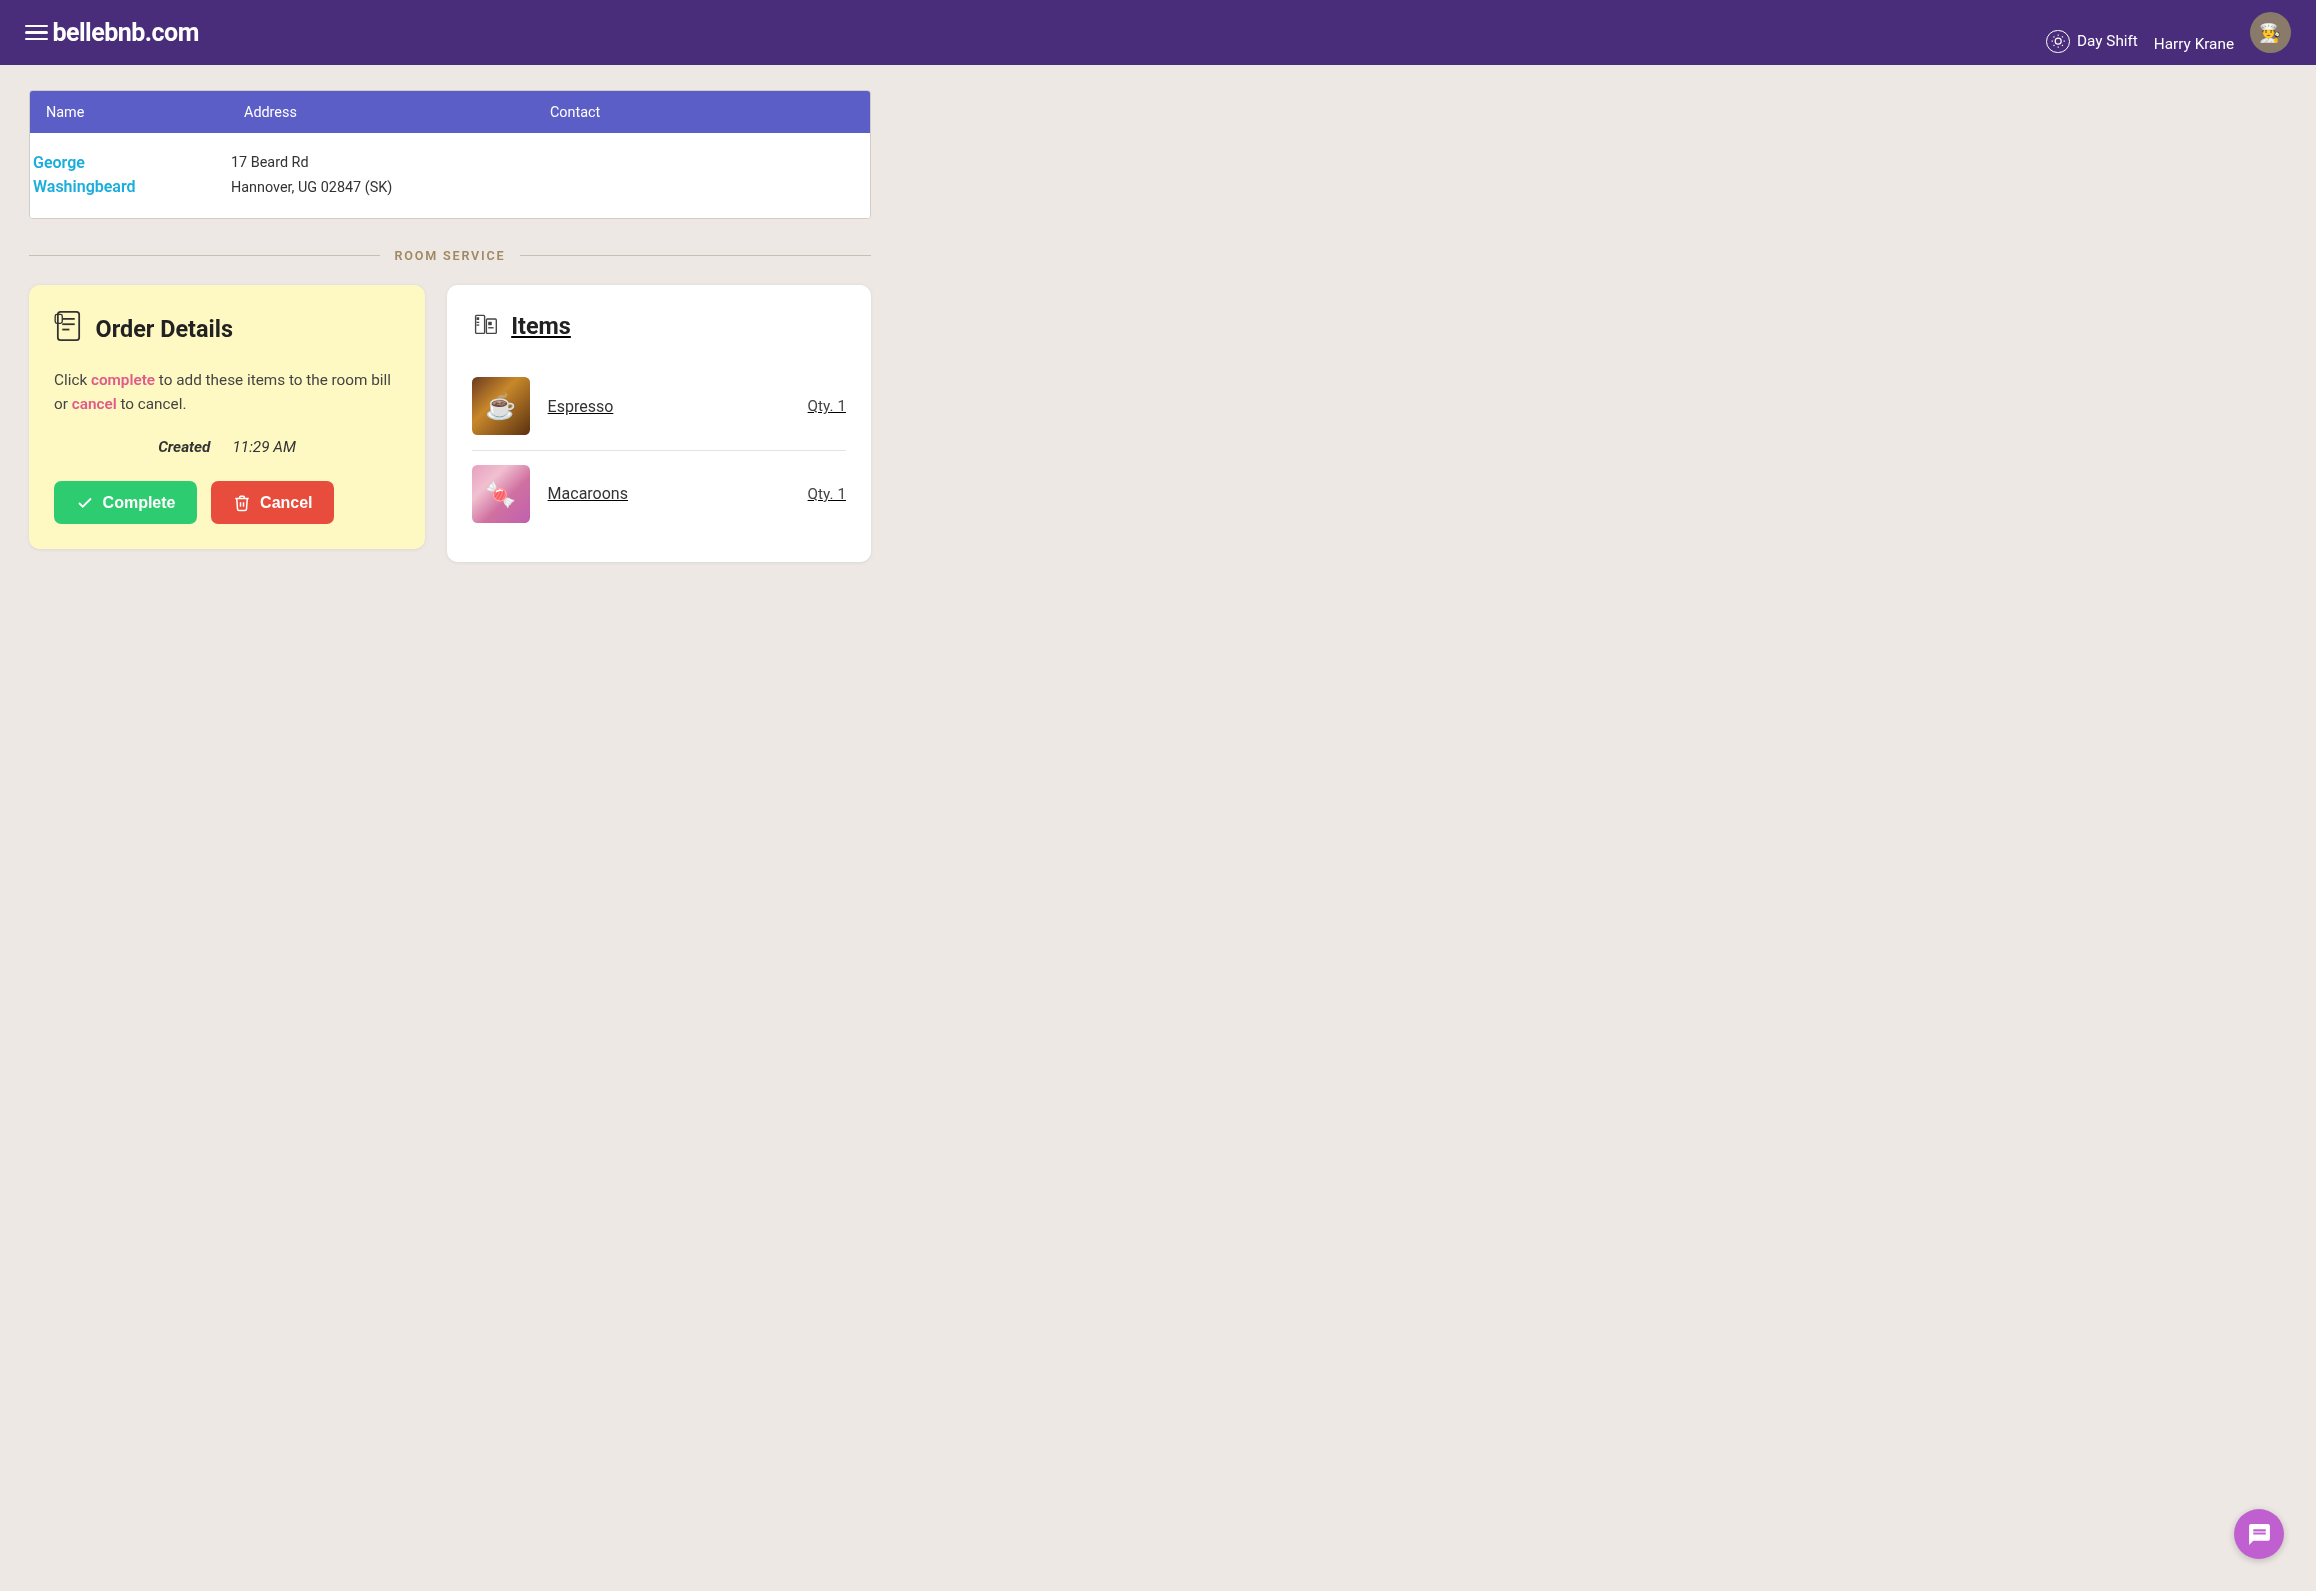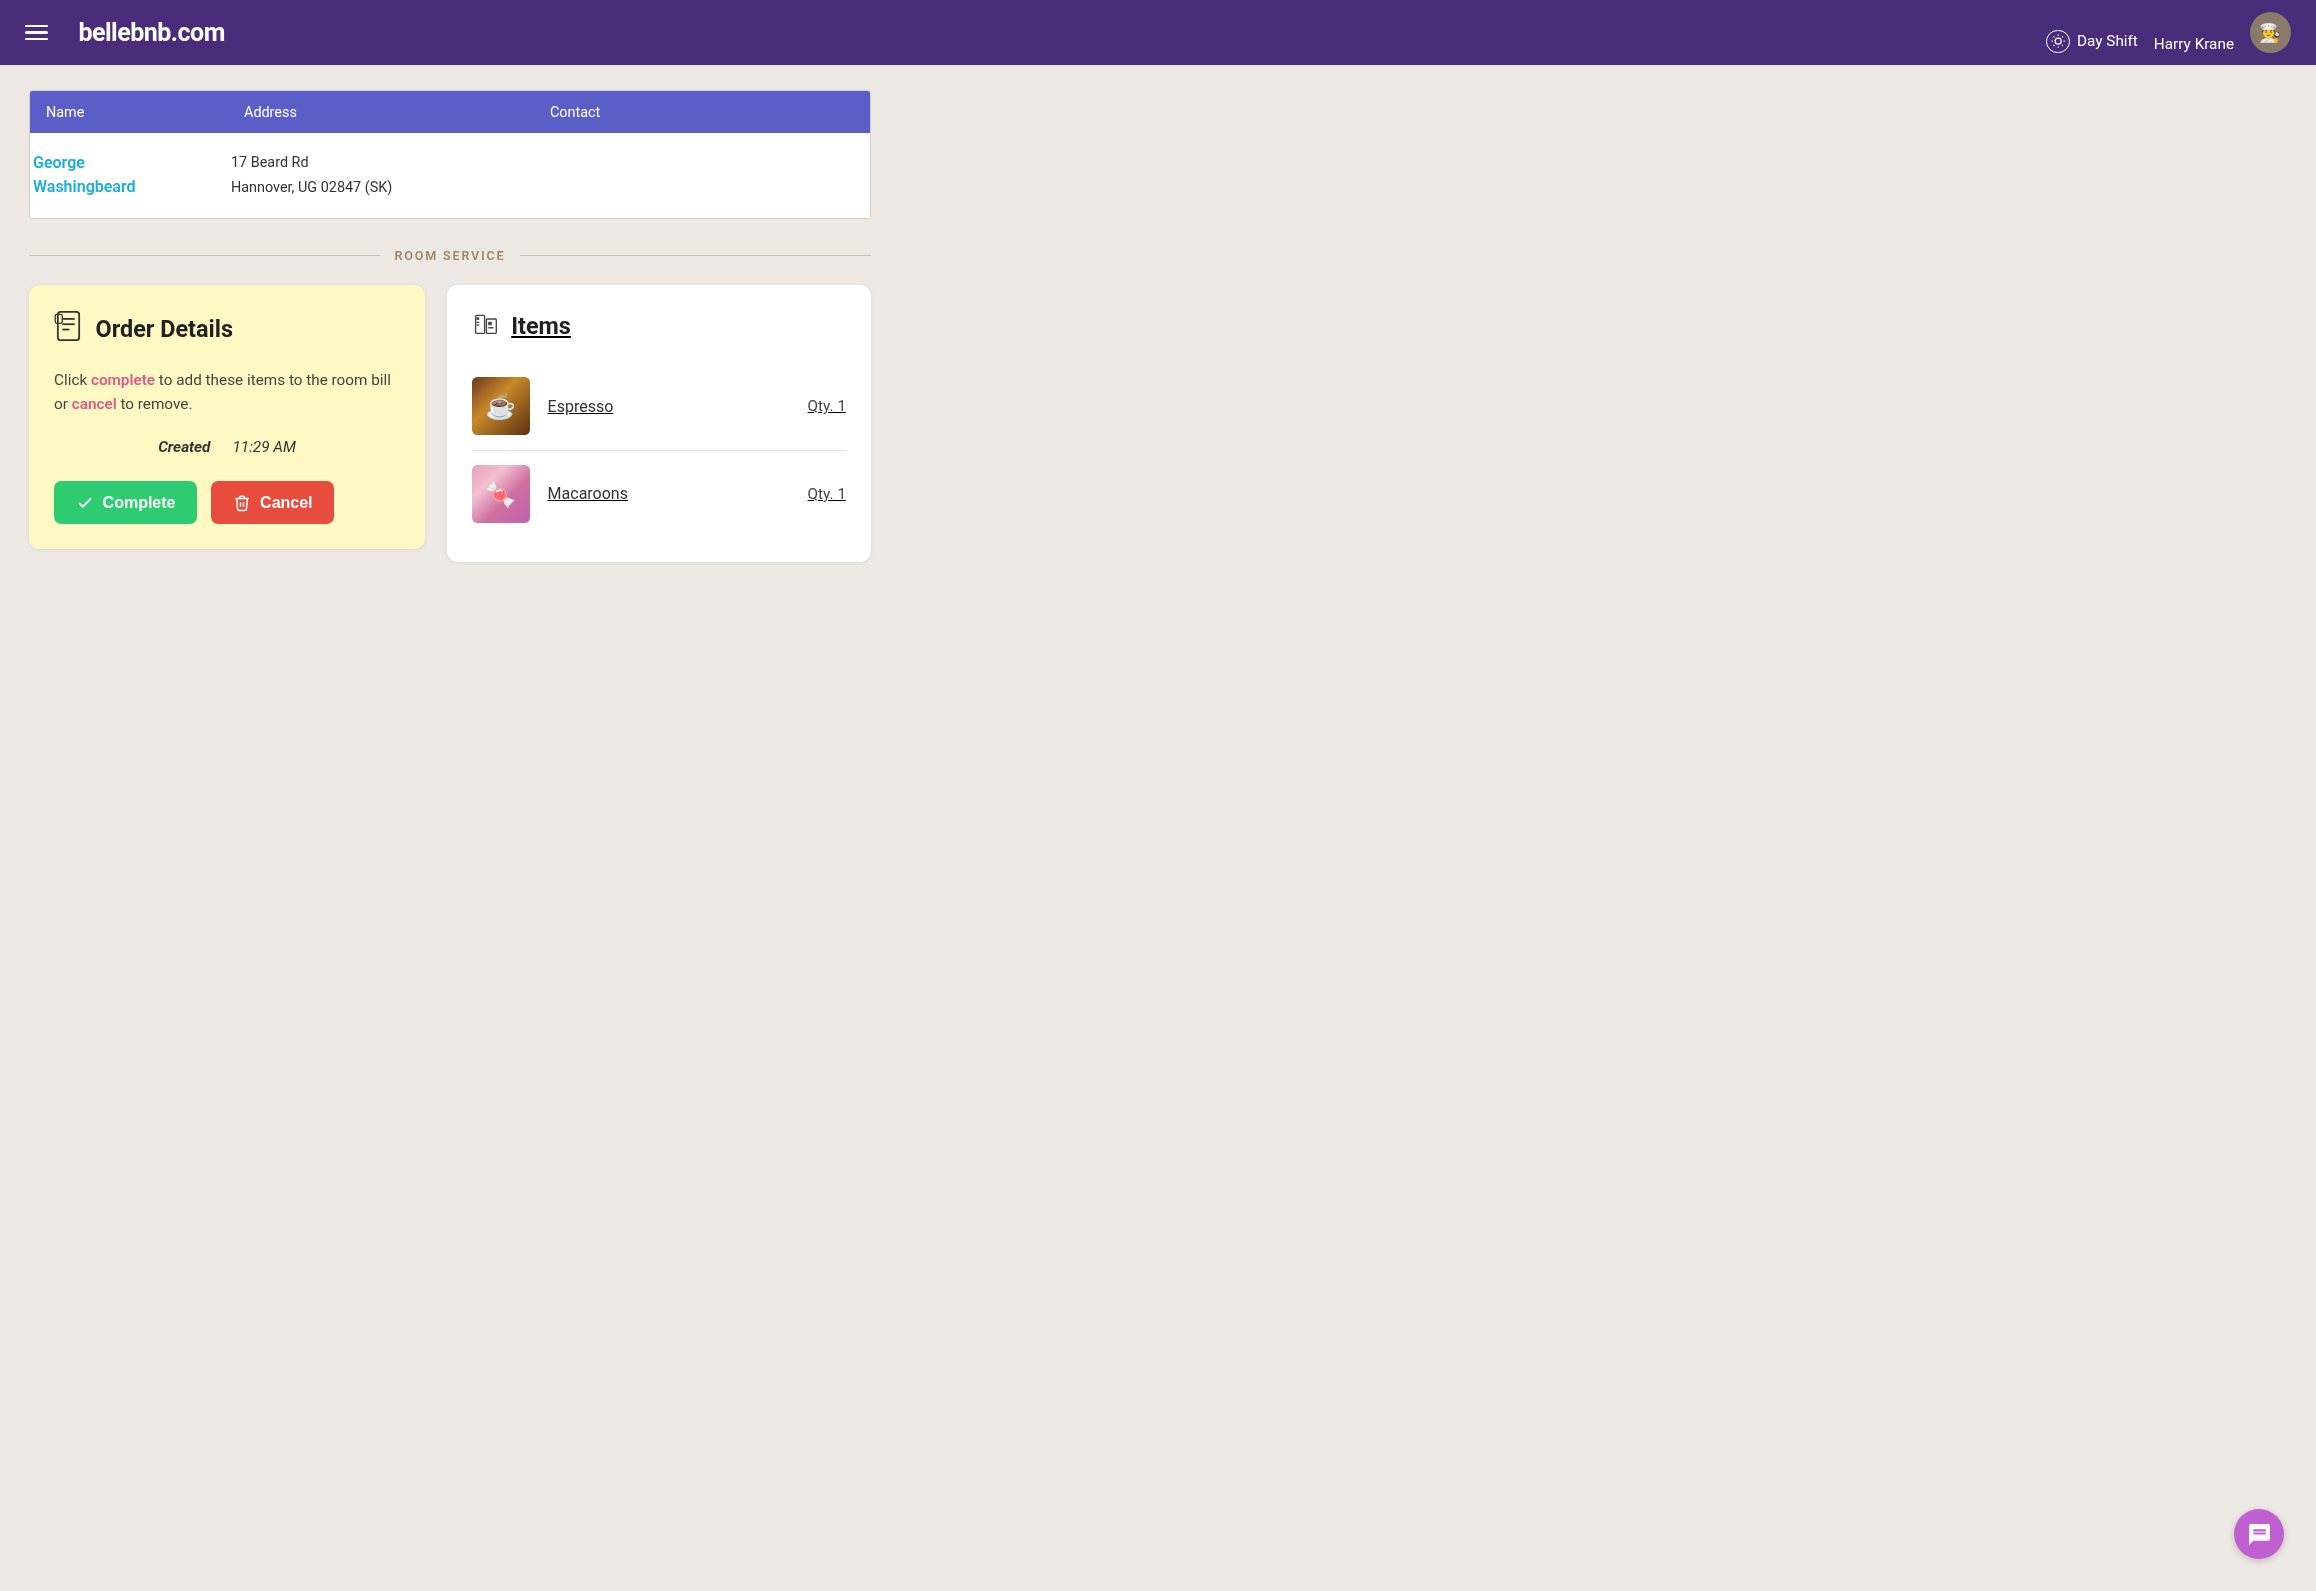--- a/index.html
+++ b/index.html
@@ -14,21 +14,21 @@
       background: #4a2d7a;
       display: flex;
       align-items: center;
       padding: 0 25px;
       height: 65px;
       justify-content: space-between;
     }
     .header-left {
       display: flex;
       align-items: center;
-      gap: 30px;
+      gap: 4px;
     }
     .hamburger {
       display: flex;
       flex-direction: column;
       gap: 4.5px;
       cursor: pointer;
     }
     .hamburger span {
       display: block;
       width: 23.4px;
@@ -429,21 +429,21 @@
             <rect x="4" y="2" width="24" height="32" rx="3" stroke="#333" stroke-width="2" fill="none"></rect>
             <line x1="9" y1="10" x2="23" y2="10" stroke="#333" stroke-width="2"></line>
             <line x1="9" y1="16" x2="23" y2="16" stroke="#333" stroke-width="2"></line>
             <line x1="9" y1="22" x2="17" y2="22" stroke="#333" stroke-width="2"></line>
             <rect x="1" y="5" width="8" height="10" rx="2" fill="none" stroke="#333" stroke-width="1.5"></rect>
           </svg>
         </span>
         <h2 class="card-title">Order Details</h2>
       </div>
       <p class="order-description">
-        <span>Click </span><span class="complete-link">complete</span><span> to add these items to the room bill or </span><span class="cancel-link">cancel</span><span> to remove.</span>
+        <span>Click </span><span class="complete-link">complete</span><span> to add these items to the room bill or </span><span class="cancel-link">cancel</span><span> to cancel.</span>
       </p>
       <div class="created-row">
         <span class="created-label">Created</span>
         <span class="created-time">11:29 AM</span>
       </div>
       <div class="card-actions">
         <button class="btn-complete">
           <svg width="18" height="18" viewBox="0 0 24 24" fill="none" stroke="white" stroke-width="2.5">
             <polyline points="20 6 9 17 4 12"></polyline>
           </svg>

